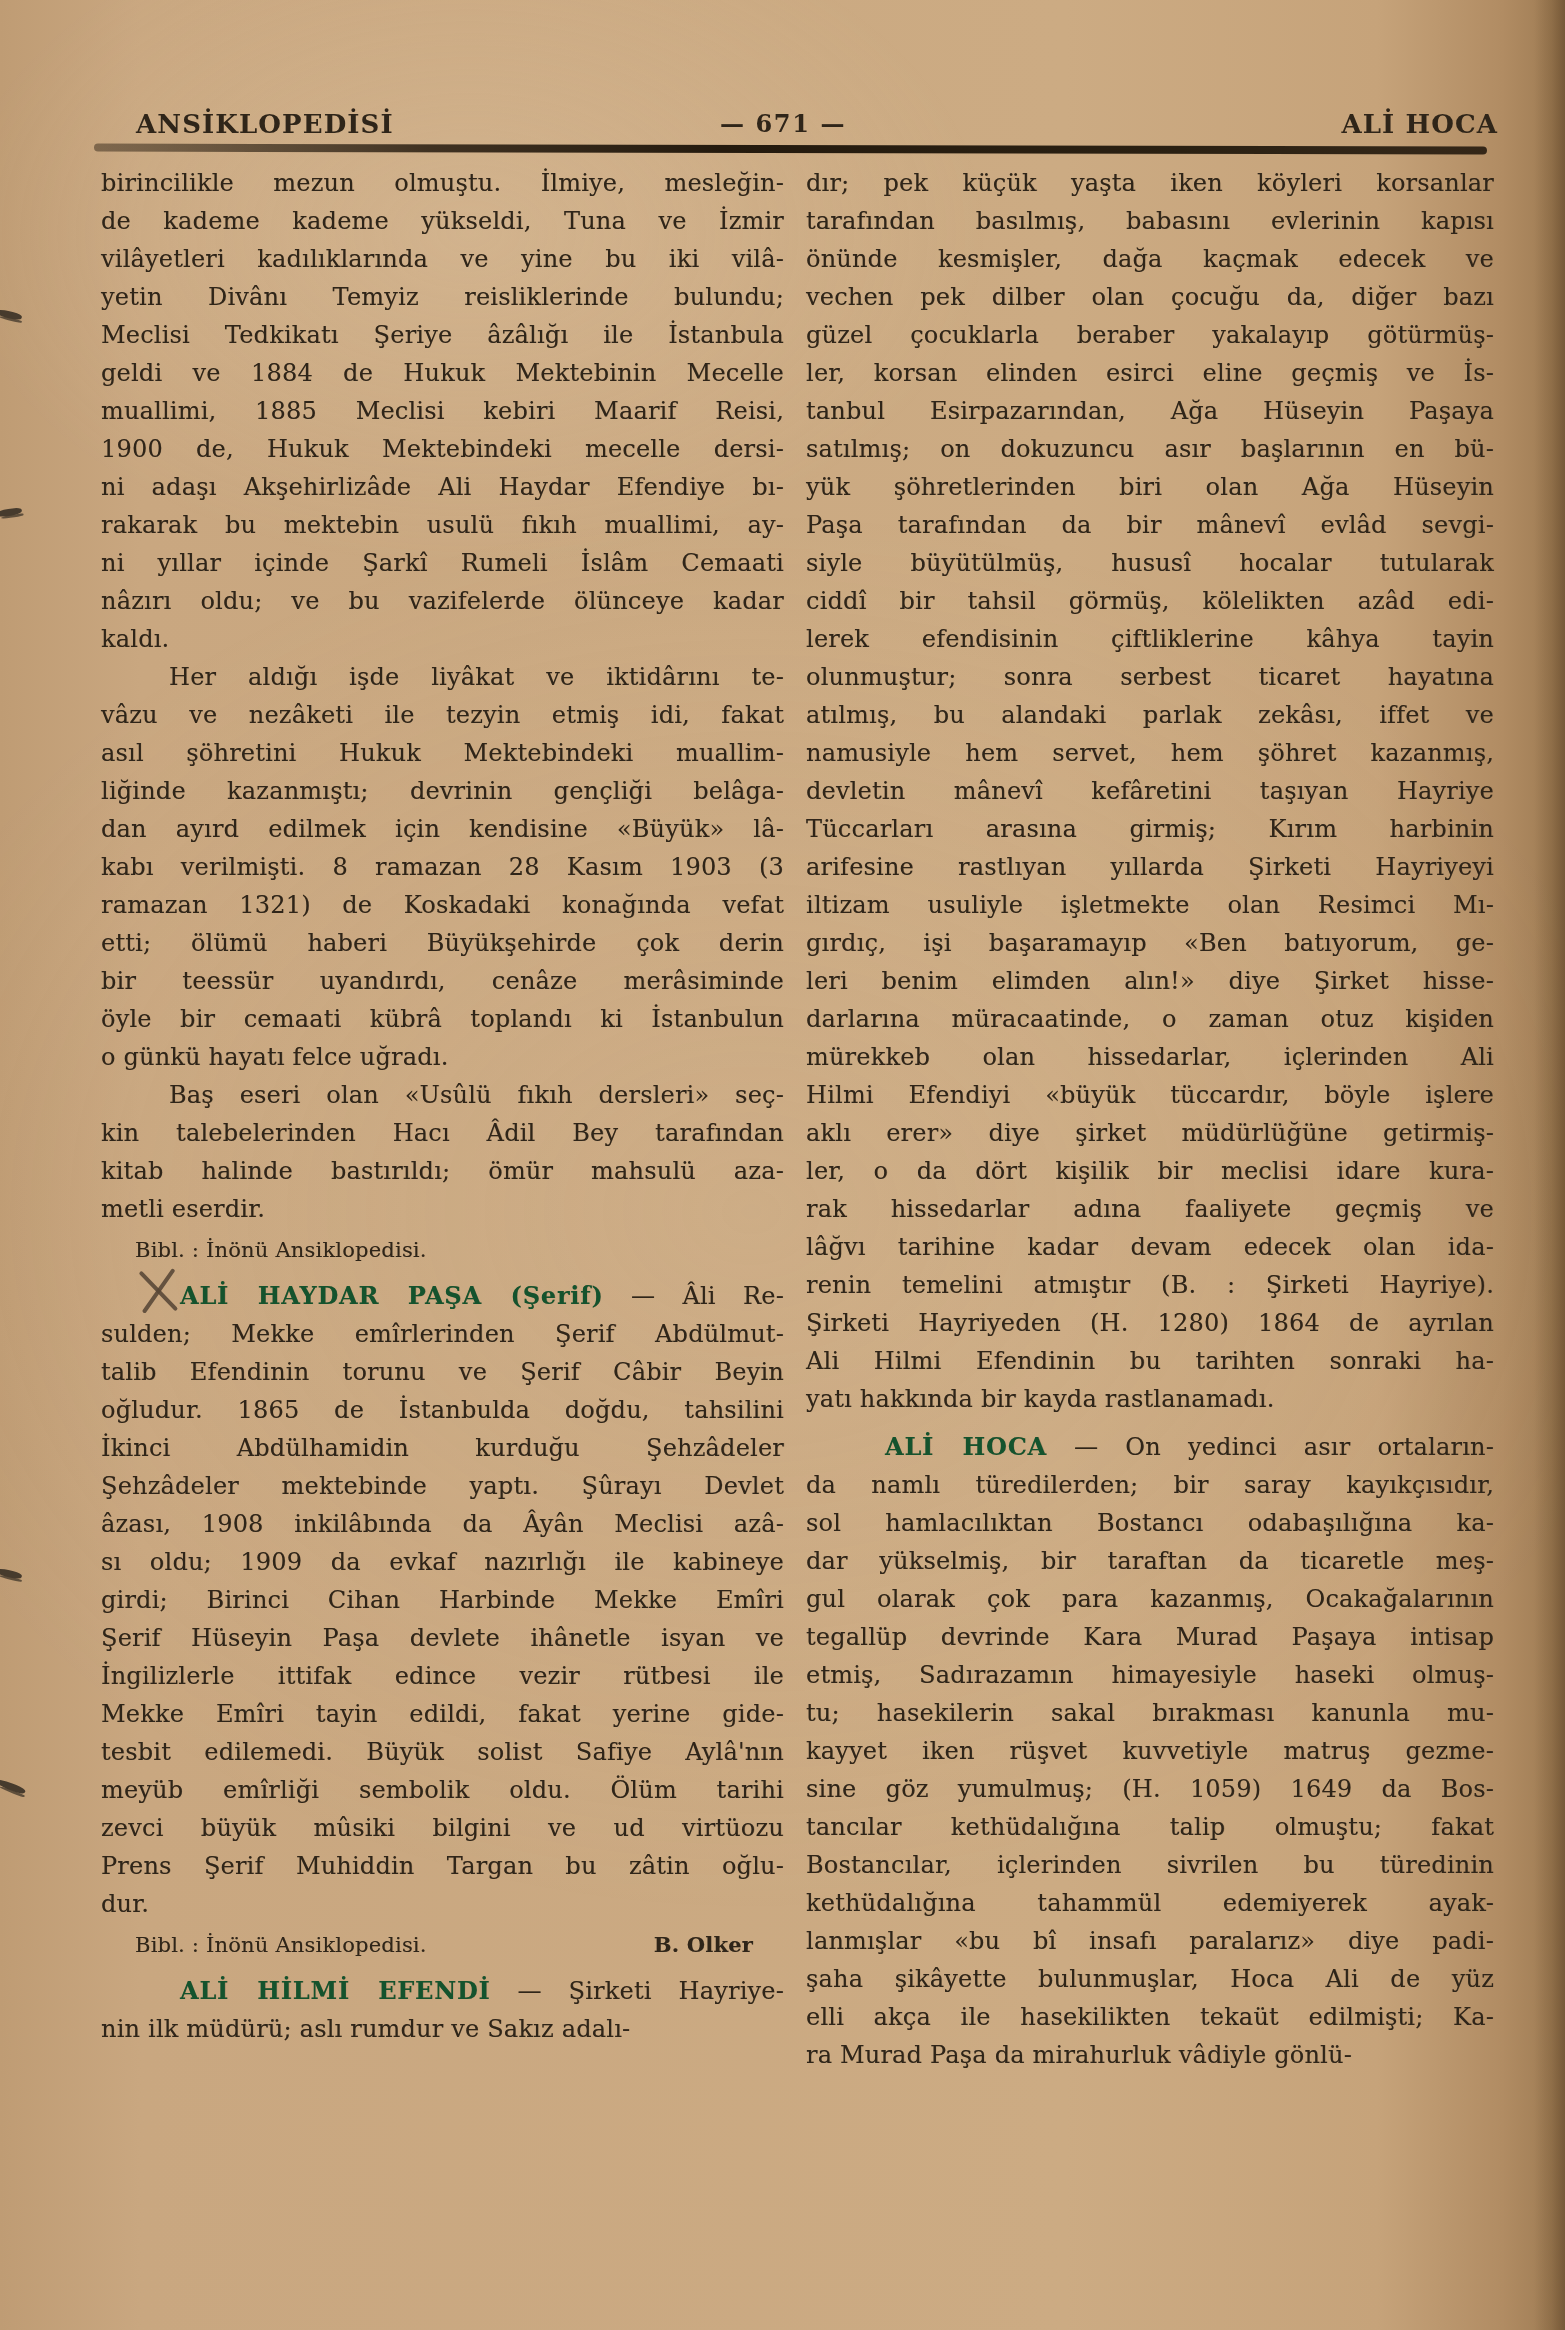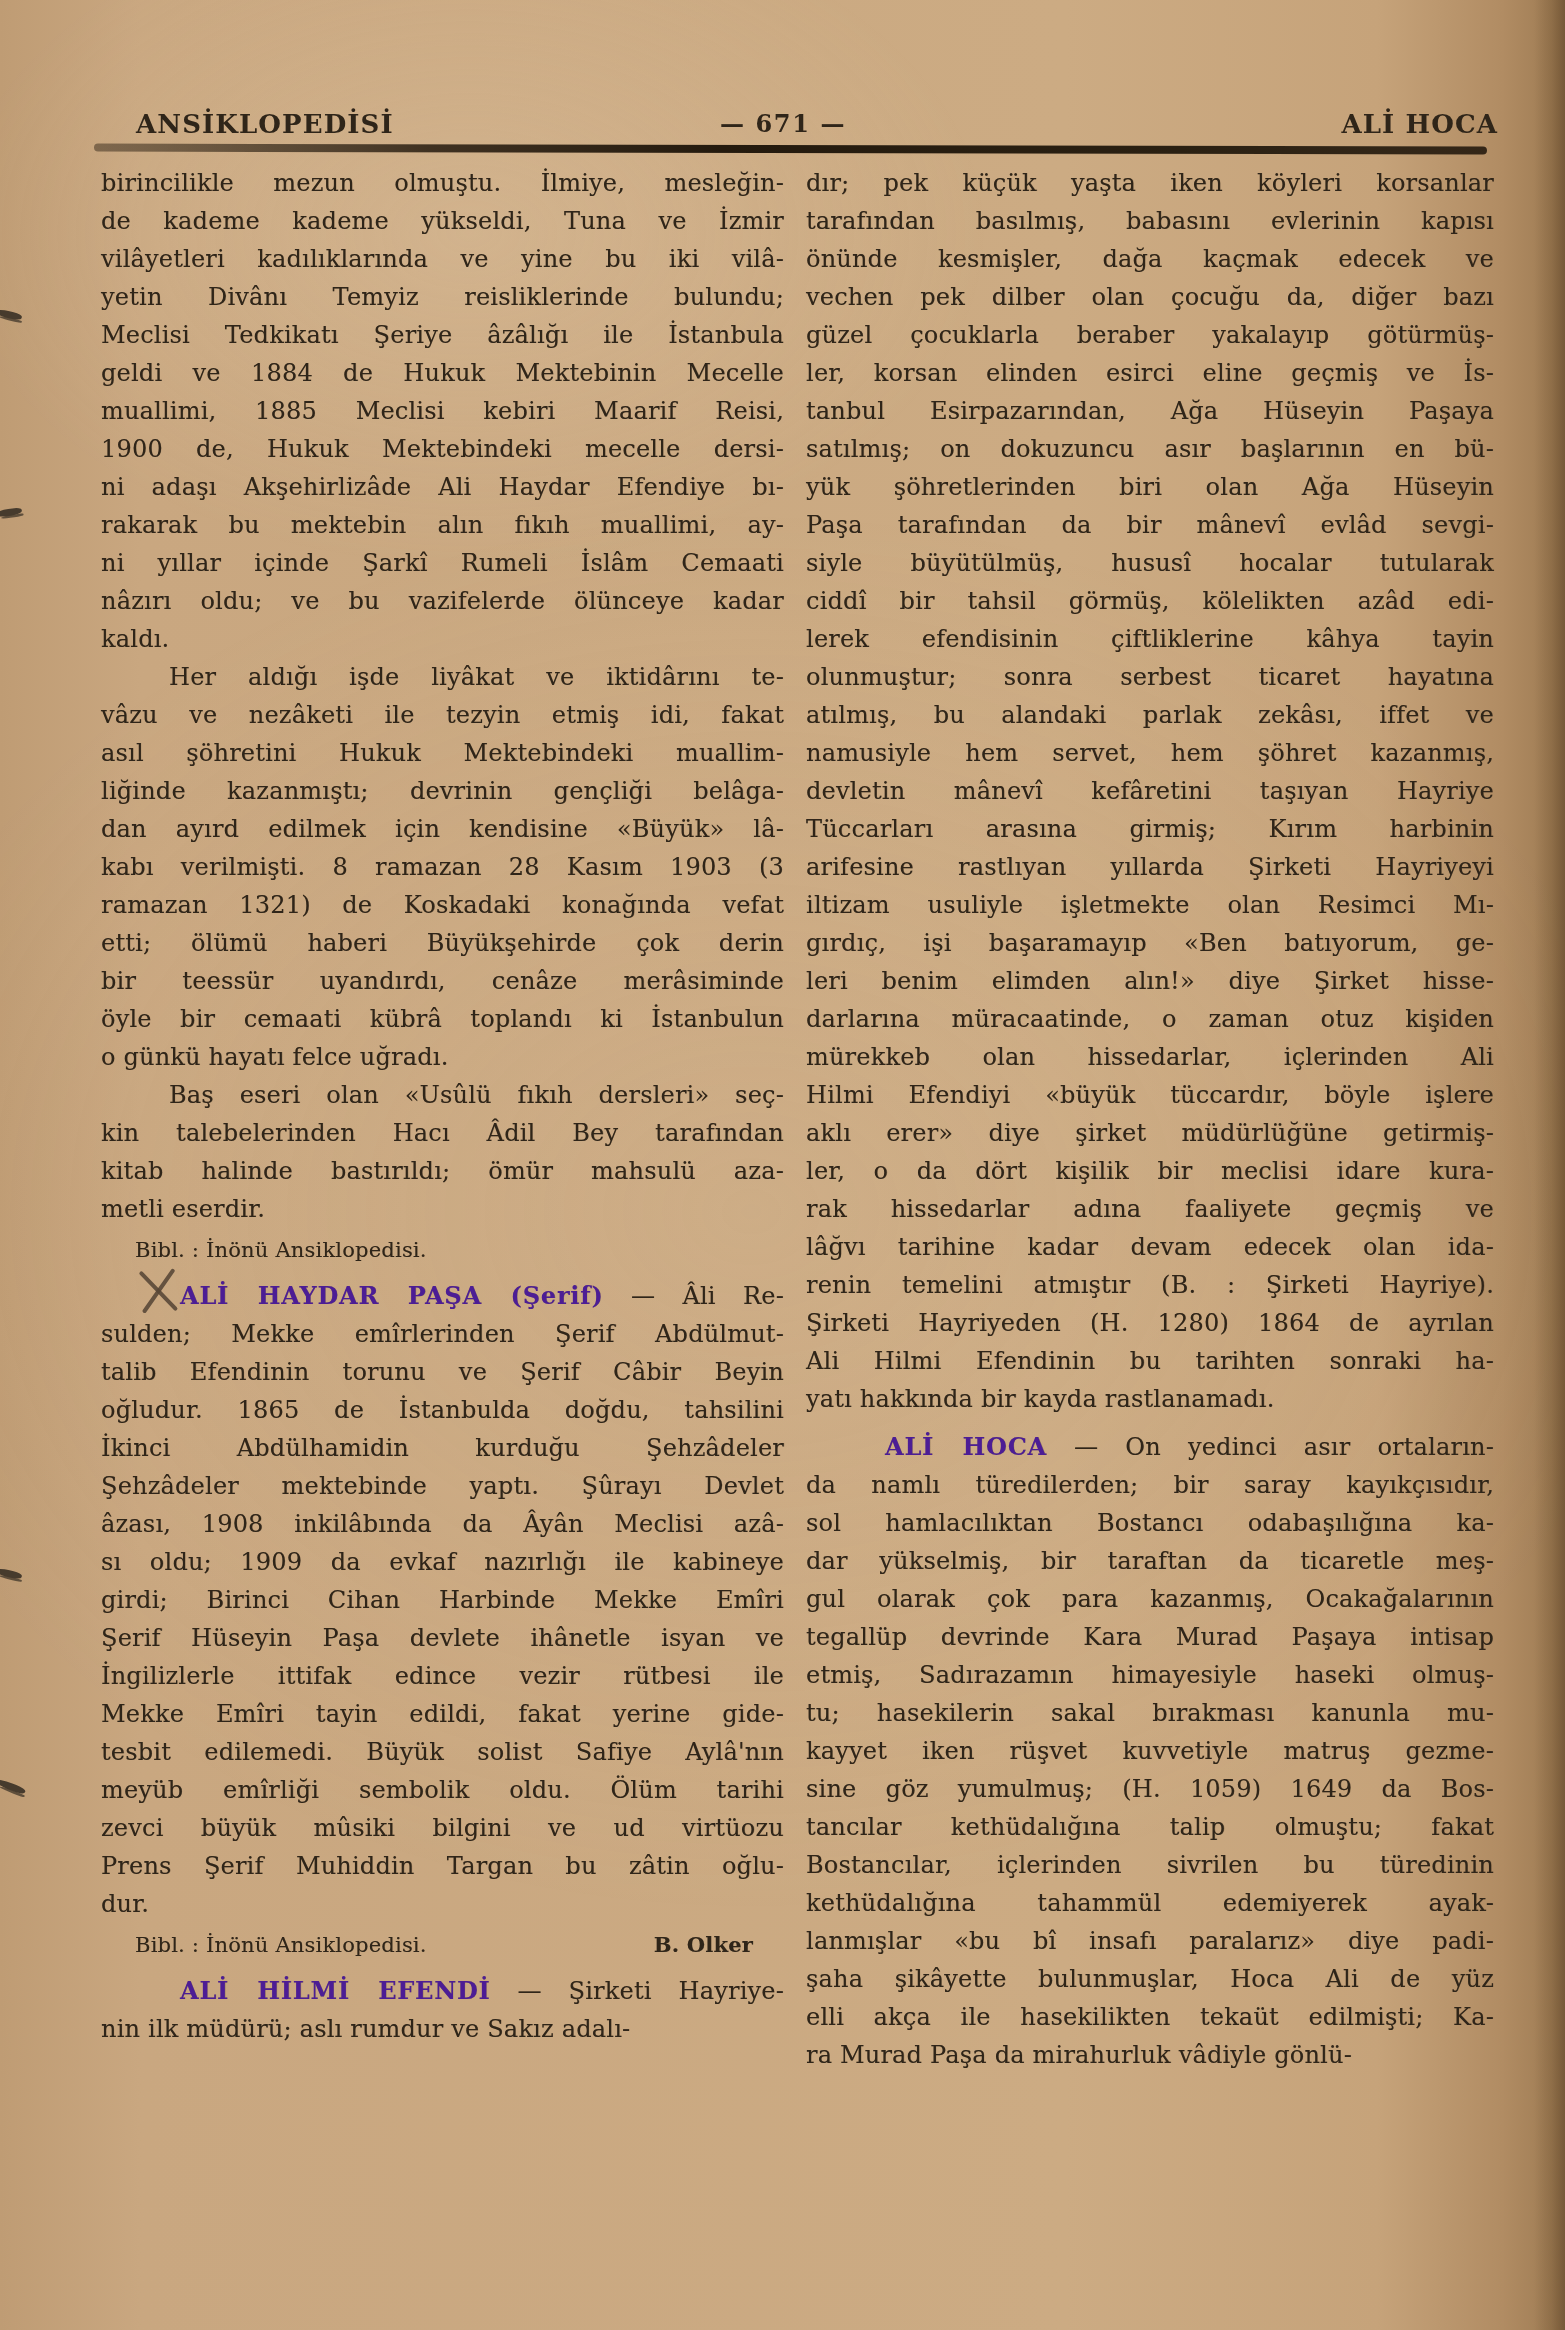--- a/index.html
+++ b/index.html
@@ -39,21 +39,21 @@
           text-shadow:0.3px 0.4px 0.4px rgba(46,34,20,0.34);}
   .col-left{left:101px;width:683px;}
   .col-right{left:806px;width:688px;}
   .block{position:relative;}
   .block.entry{margin-top:9.5px;}
   .block.bibl{margin:5.3px 0 3.2px 0;}
   .line{text-align:justify;text-align-last:justify;height:38px;overflow:visible;white-space:nowrap;}
   .line.last{text-align-last:left;white-space:normal;}
   .line.indented{text-indent:68px;}
   .line.entry-first{text-indent:79px;}
-  .headline{font-weight:bold;letter-spacing:0.8px;color:#4c1d95;}
+  .headline{font-weight:bold;letter-spacing:0.8px;color:#14532d;}
   .bibl-line{font-size:21px;line-height:34px;height:34px;padding-left:34px;text-align:left;text-align-last:left;white-space:nowrap;}
   .signature{float:right;margin-right:31px;font-weight:bold;}
   .cross{position:absolute;left:35px;top:-8.5px;width:44px;height:48px;}
   .cross::before,.cross::after{content:"";position:absolute;left:-4.2px;top:21px;width:53px;height:3.7px;
     background:#564635;border-radius:2.1px;opacity:0.88;}
   .cross::before{transform:rotate(46deg);}
   .cross::after{transform:rotate(-55deg);}
 </style>
 </head>
 <body>
@@ -73,21 +73,21 @@
     <div class="block paragraph">
       <div class="line">birincilikle mezun olmuştu. İlmiye, mesleğin-</div>
       <div class="line">de kademe kademe yükseldi, Tuna ve İzmir</div>
       <div class="line">vilâyetleri kadılıklarında ve yine bu iki vilâ-</div>
       <div class="line">yetin Divânı Temyiz reisliklerinde bulundu;</div>
       <div class="line">Meclisi Tedkikatı Şeriye âzâlığı ile İstanbula</div>
       <div class="line">geldi ve 1884 de Hukuk Mektebinin Mecelle</div>
       <div class="line">muallimi, 1885 Meclisi kebiri Maarif Reisi,</div>
       <div class="line">1900 de, Hukuk Mektebindeki mecelle dersi-</div>
       <div class="line">ni adaşı Akşehirlizâde Ali Haydar Efendiye bı-</div>
-      <div class="line">rakarak bu mektebin alın fıkıh muallimi, ay-</div>
+      <div class="line">rakarak bu mektebin usulü fıkıh muallimi, ay-</div>
       <div class="line">ni yıllar içinde Şarkî Rumeli İslâm Cemaati</div>
       <div class="line">nâzırı oldu; ve bu vazifelerde ölünceye kadar</div>
       <div class="line last">kaldı.</div>
     </div>
     <div class="block paragraph">
       <div class="line indented">Her aldığı işde liyâkat ve iktidârını te-</div>
       <div class="line">vâzu ve nezâketi ile tezyin etmiş idi, fakat</div>
       <div class="line">asıl şöhretini Hukuk Mektebindeki muallim-</div>
       <div class="line">liğinde kazanmıştı; devrinin gençliği belâga-</div>
       <div class="line">dan ayırd edilmek için kendisine «Büyük» lâ-</div>

